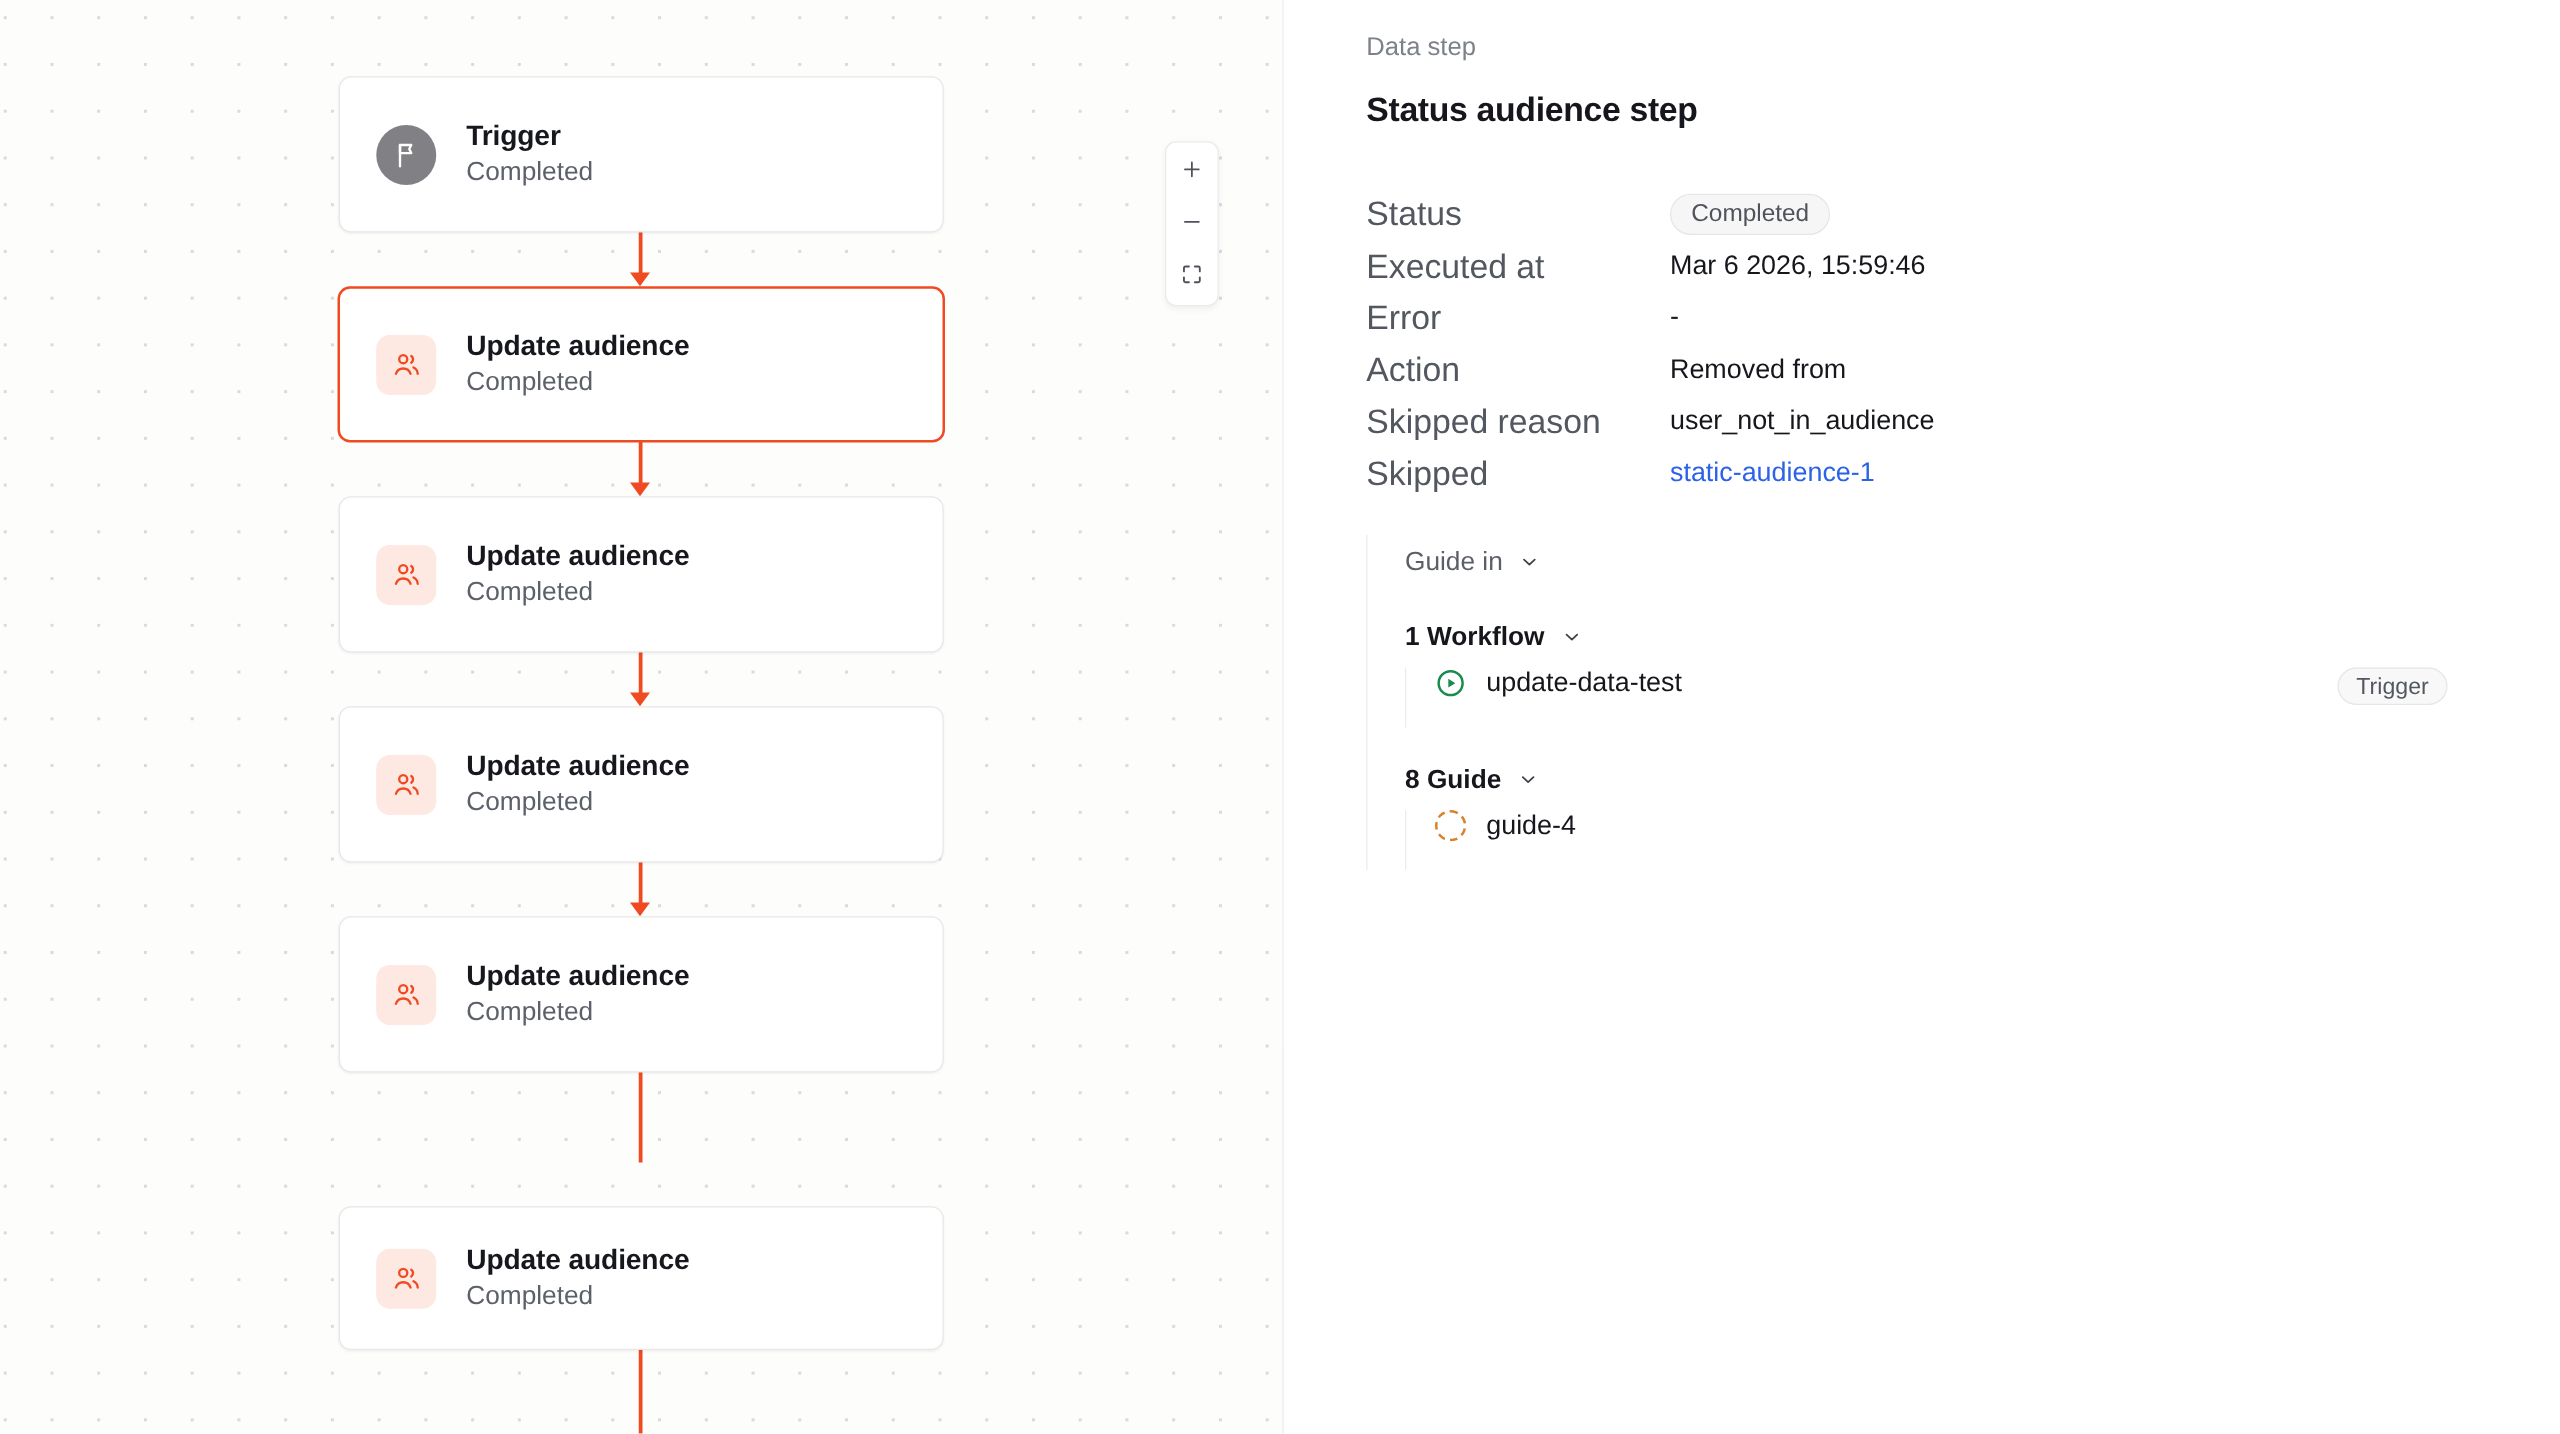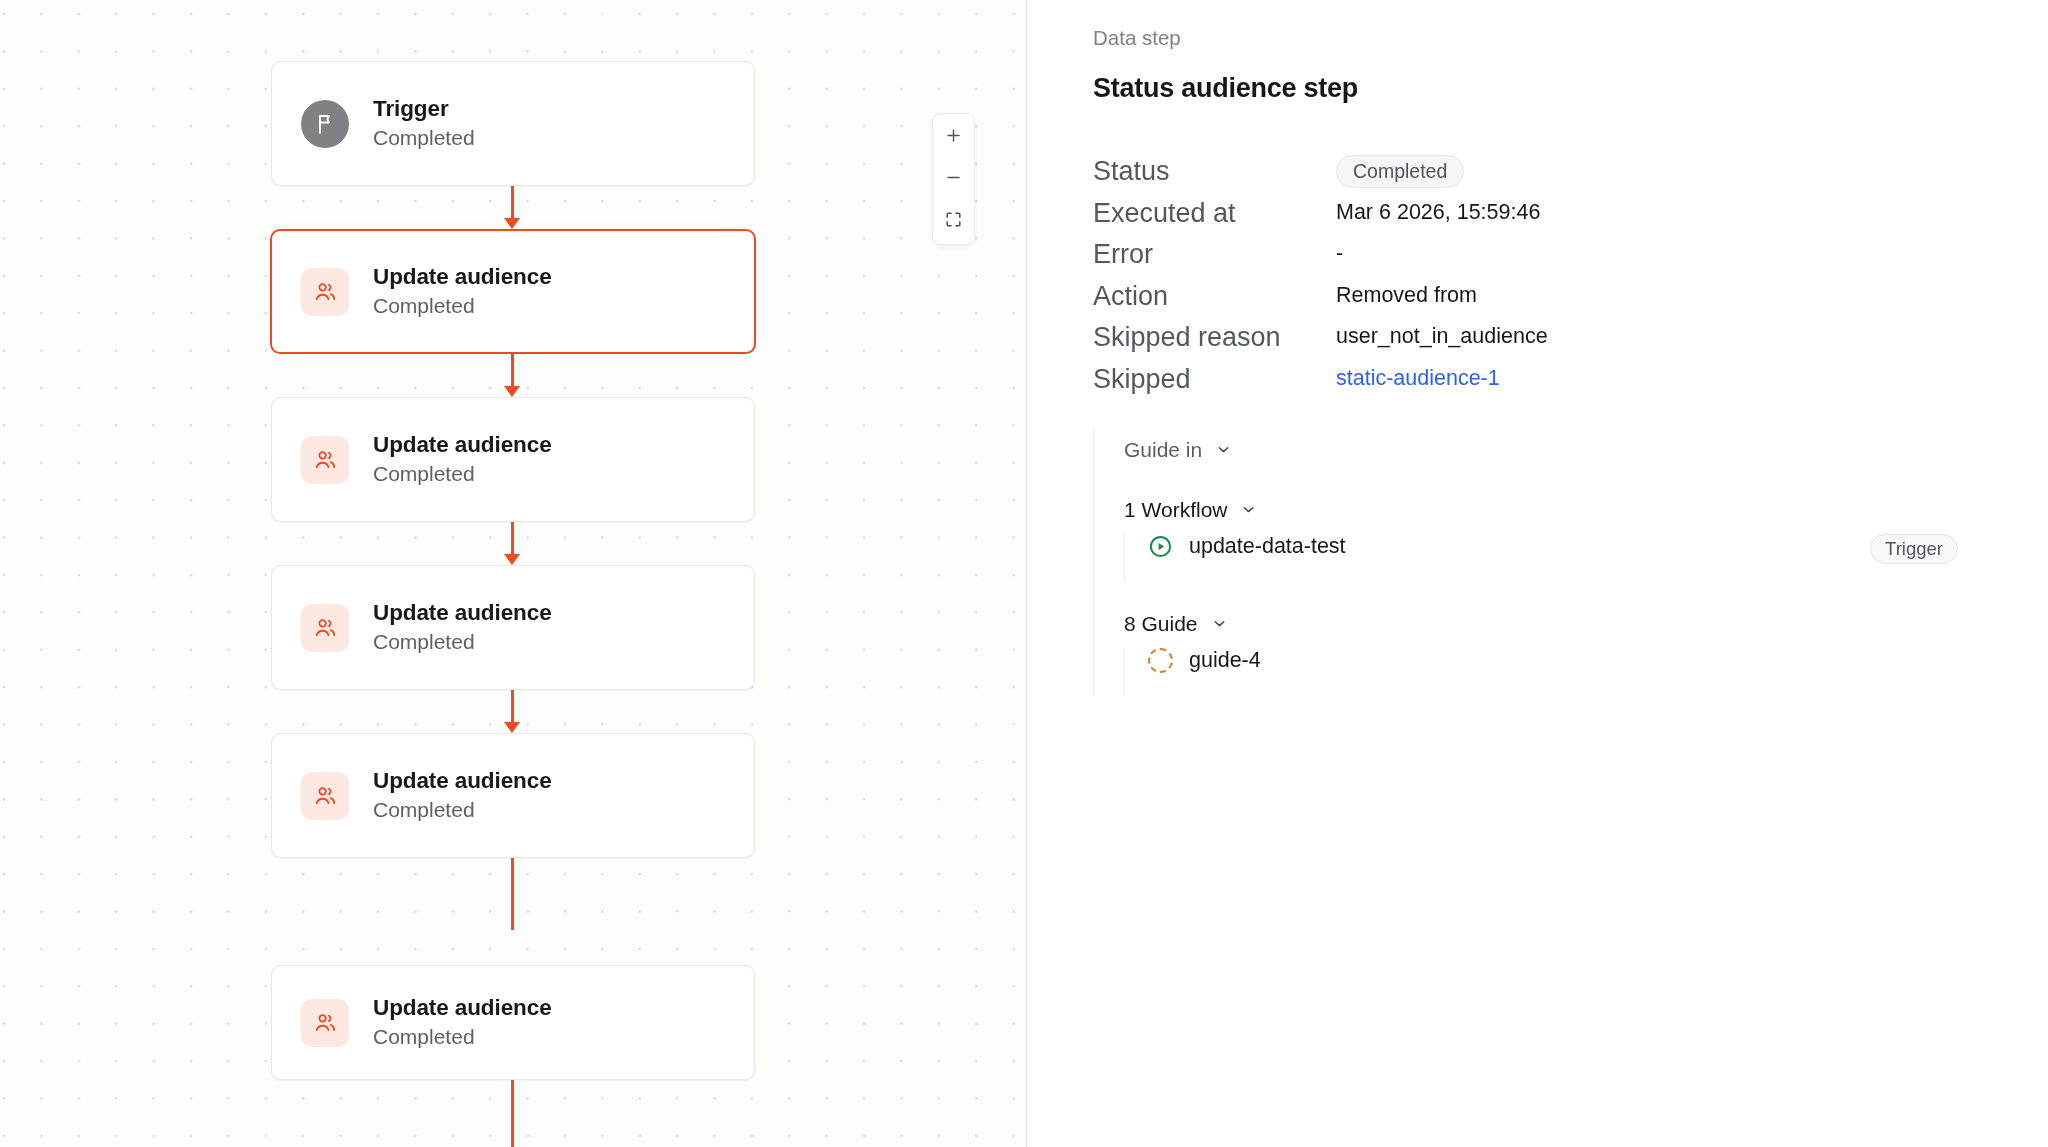--- a/index.html
+++ b/index.html
@@ -160,21 +160,21 @@
   .accordion-head {
     display: flex; align-items: center; gap: 13px;
     cursor: pointer;
     height: 36px;
   }
   .accordion-head .label {
     font-size: 21px; color: #5b5f67; font-weight: 400;
   }
   .group { margin-top: 26px; }
   .group-head { display: flex; align-items: center; gap: 13px; cursor: pointer; height: 32px; }
-  .group-head .label { font-size: 21px; color: #15171c; font-weight: 400; }
+  .group-head .label { font-size: 21px; color: #15171c; font-weight: 700; }
 
   .group-items {
     margin-top: 8px;
     border-left: 1.5px solid #ececee;
     padding-left: 23px;
   }
   .group-item {
     display: flex; 
     height: 48px;
     gap: 16px;

